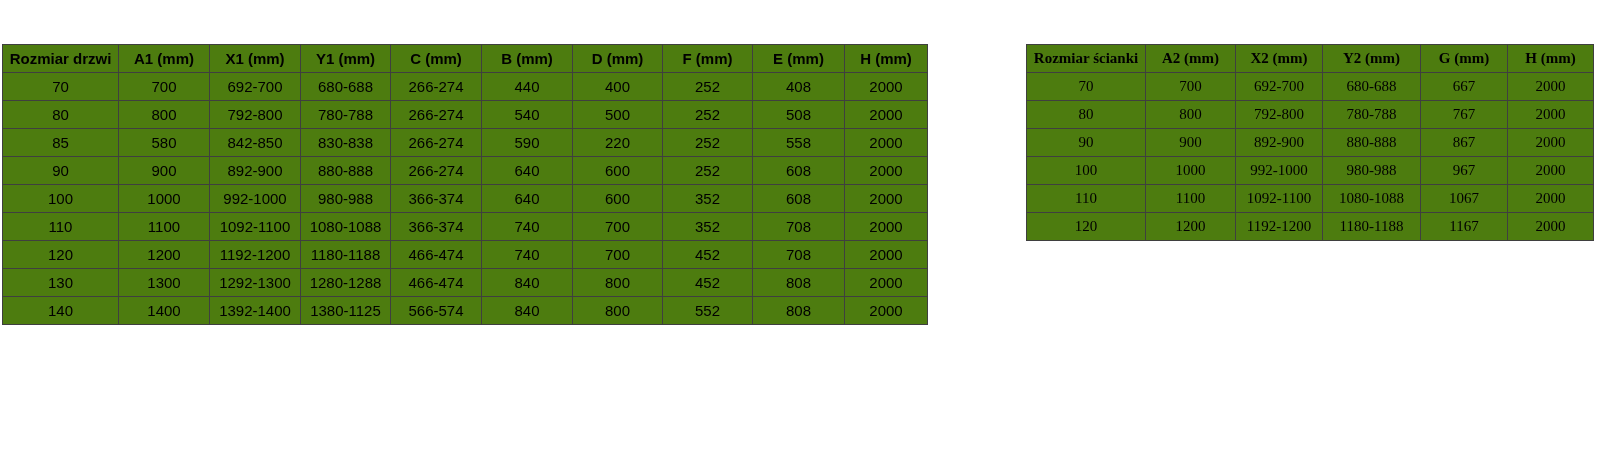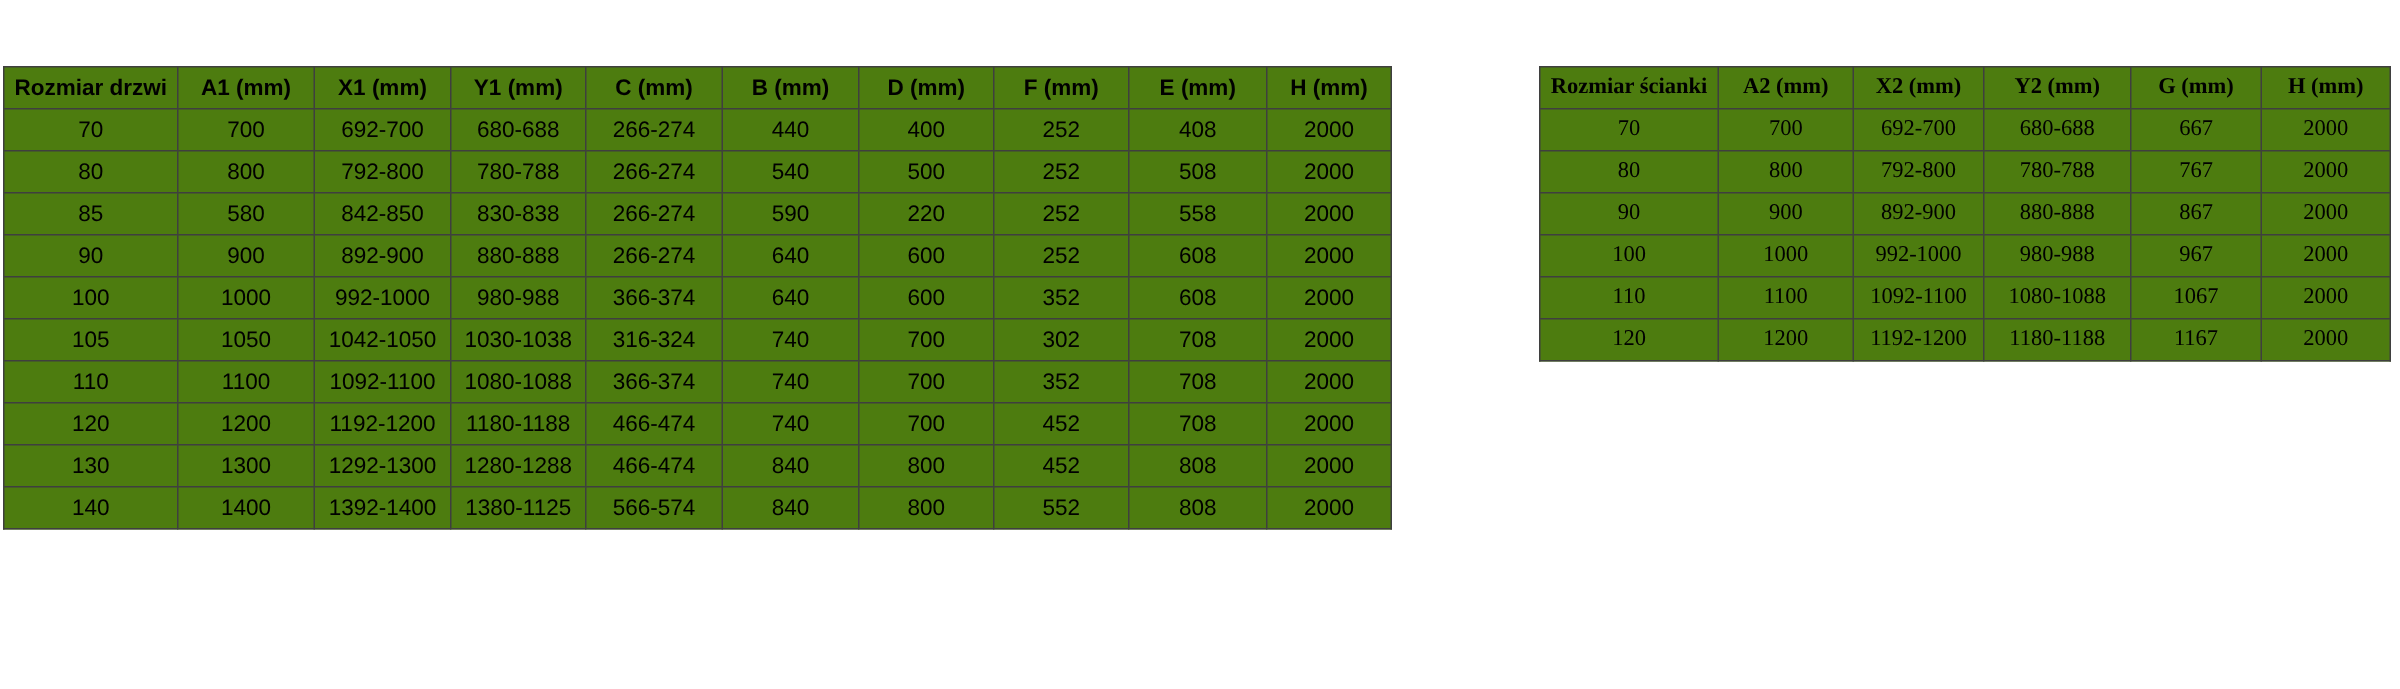--- a/index.html
+++ b/index.html
@@ -138,32 +138,20 @@
           <td>992-1000</td>
           <td>980-988</td>
           <td>366-374</td>
           <td>640</td>
           <td>600</td>
           <td>352</td>
           <td>608</td>
           <td>2000</td>
         </tr>
         <tr>
-          <td>105</td>
-          <td>1050</td>
-          <td>1042-1050</td>
-          <td>1030-1038</td>
-          <td>316-324</td>
-          <td>740</td>
-          <td>700</td>
-          <td>302</td>
-          <td>708</td>
-          <td>2000</td>
-        </tr>
-        <tr>
           <td>110</td>
           <td>1100</td>
           <td>1092-1100</td>
           <td>1080-1088</td>
           <td>366-374</td>
           <td>740</td>
           <td>700</td>
           <td>352</td>
           <td>708</td>
           <td>2000</td>

